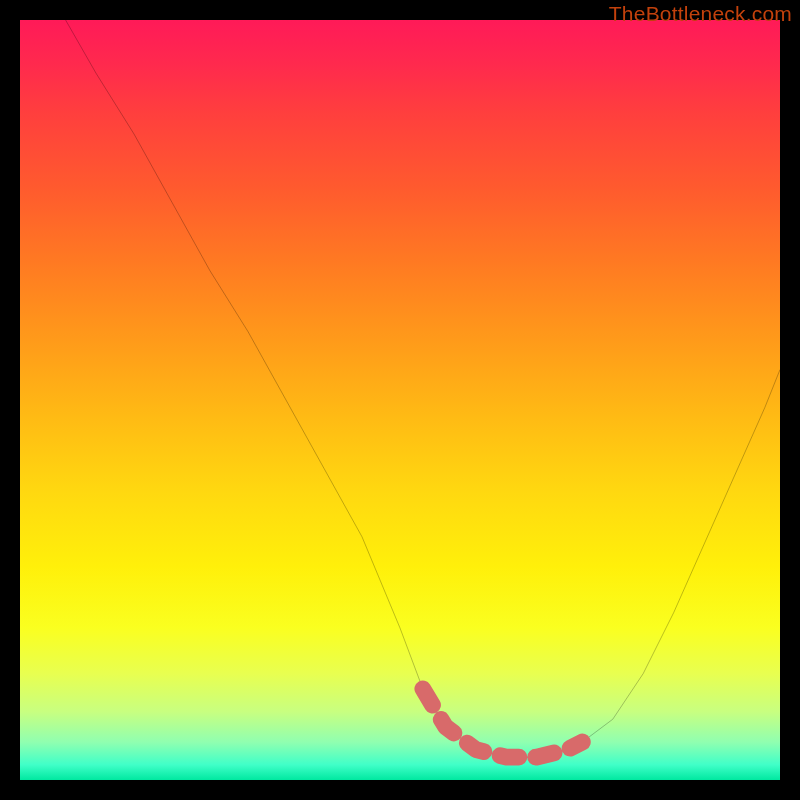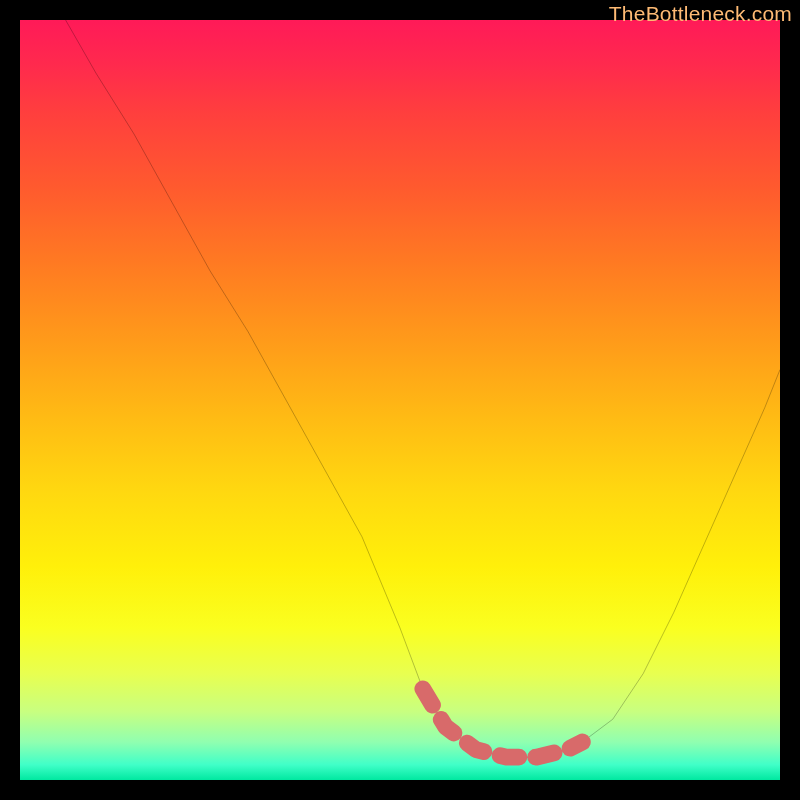--- a/index.html
+++ b/index.html
@@ -46,21 +46,21 @@
     top: 0;
     width: 760px;
     height: 760px;
   }
   .watermark {
     position: absolute;
     top: 2px;
     right: 8px;
     font-family: Arial, Helvetica, sans-serif;
     font-size: 21px;
-    color: #fdba74;
+    color: #c2410c;
     letter-spacing: 0.2px;
   }
 </style>
 </head>
 <body>
 
 <div class="chart-container">
   <div class="plot-area">
     <svg class="curve-svg" viewBox="0 0 100 100" preserveAspectRatio="none">
       <path d="M 6 0

